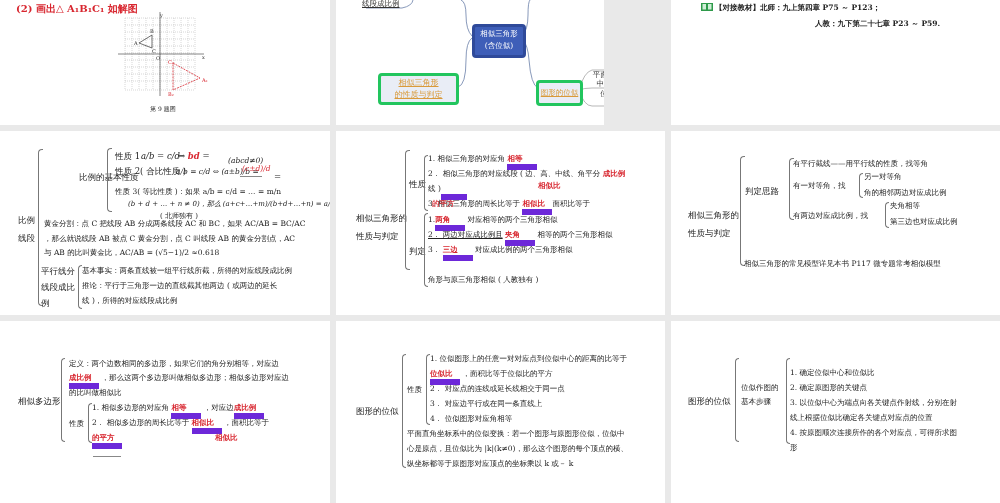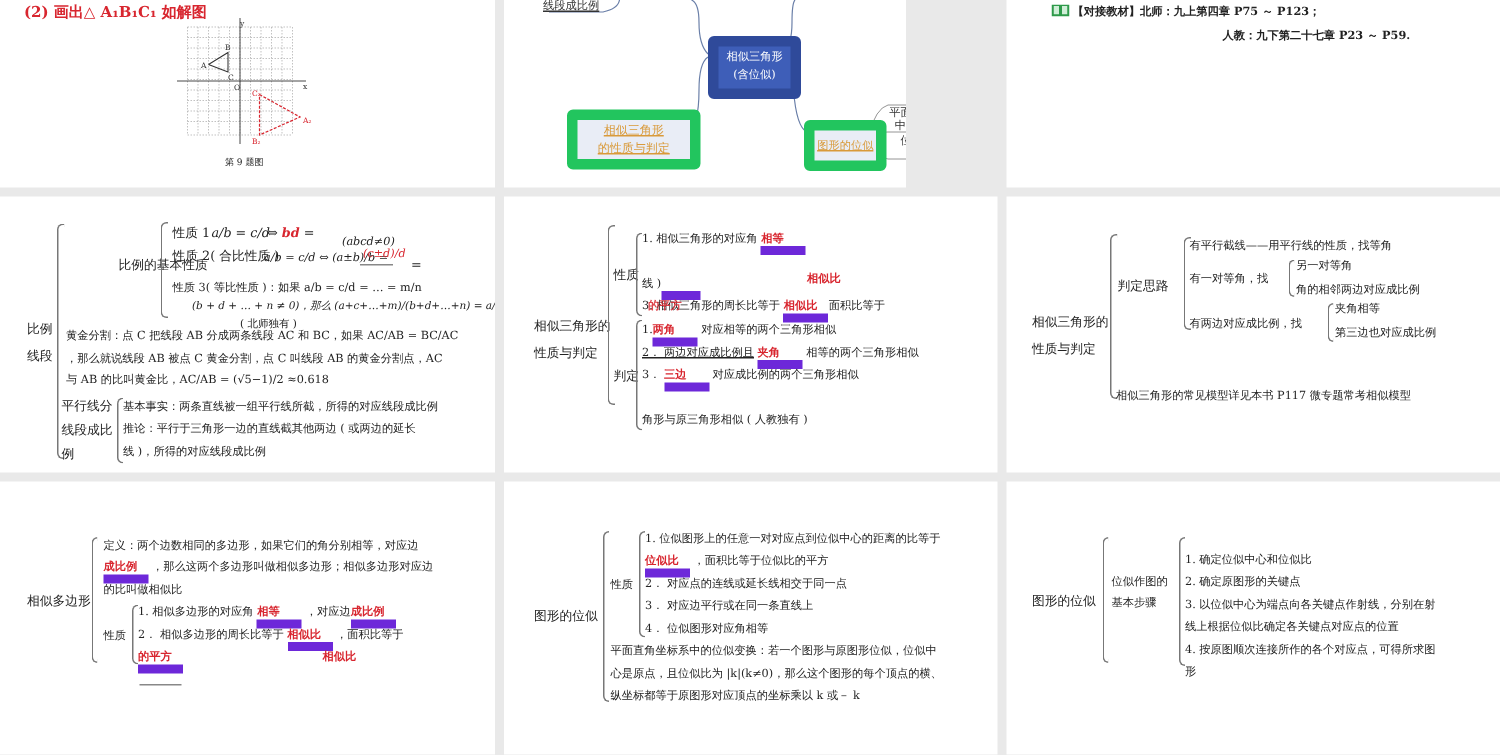--- a/index.html
+++ b/index.html
@@ -6,21 +6,21 @@
   body { width:1000px; height:503px; background:#e9e9e9; position:relative; overflow:hidden;
          font-family:"DejaVu Serif", "Liberation Serif", serif; color:#222; }
   .panel { position:absolute; background:#fff; overflow:hidden; }
   .t { position:absolute; font-size:8.5px; white-space:nowrap; line-height:11px; }
   .b { font-weight:bold; }
   .red { color:#d8262f; }
   .ul { border-bottom:6px solid #6d28d9; display:inline-block; min-width:30px; }
   .brace { position:absolute; border:1px solid #777; border-right:none; border-radius:4px 0 0 4px; }
   .gray-line { position:absolute; height:1px; background:#888; }
   
-  .node { position:absolute; border:7px solid #22c55e; border-radius:4px; background:#e9edf6;
+  .node { position:absolute; border:3px solid #22c55e; border-radius:4px; background:#e9edf6;
           font-size:8px; text-align:center; color:#d99a3a; text-decoration:underline; line-height:12px; }
   .node.center { background:#3e5eb8; color:#fff; text-decoration:none; border-color:#2f4a9a; }
   .leaf { position:absolute; font-size:7.5px; text-align:center; color:#333; line-height:10px; }
   svg { position:absolute; }
 </style>
 </head>
 <body>
 
 <div class="panel" style="left:0;top:0;width:330px;height:125px;">
   <div class="t b red" style="left:16px;top:3px;font-size:10px;">(2) 画出△ A₁B₁C₁ 如解图</div>
@@ -134,20 +134,21 @@
 </div>
 
 <div class="panel" style="left:336px;top:131px;width:329px;height:184px;">
   <div class="t" style="left:20px;top:78px;white-space:pre-line;line-height:18px;">相似三角形的
 性质与判定</div>
   <div class="brace" style="left:69px;top:19px;width:4px;height:118px;"></div>
 
   <div class="t" style="left:73px;top:48px;">性质</div>
   <div class="brace" style="left:88px;top:24px;width:3px;height:54px;"></div>
   <div class="t" style="left:92px;top:22px;font-size:7.5px;"><span>1. 相似三角形的对应角</span> <span class="ul red b">相等</span></div>
+  <div class="t" style="left:92px;top:37px;font-size:7.5px;"><span>2． 相似三角形的对应线段 ( 边、高、中线、角平分</span> <span class="red b">成比例</span></div>
   <div class="t" style="left:92px;top:52px;font-size:7.5px;"><span>线 )</span><span class="ul" style="min-width:26px;">&nbsp;</span></div>
   <div class="t red b" style="left:202px;top:49px;font-size:7.5px;">相似比</div>
   <div class="t" style="left:92px;top:67px;font-size:7.5px;"><span>3. 相似三角形的周长比等于</span> <span class="ul red b">相似比</span><span>面积比等于</span></div>
   <div class="t red b" style="left:96px;top:67px;font-size:7.5px;opacity:.85;">的平方</div>
 
   <div class="t" style="left:73px;top:115px;">判定</div>
   <div class="brace" style="left:88px;top:82px;width:3px;height:72px;"></div>
   <div class="t" style="left:92px;top:83px;font-size:7.5px;"><span>1.</span><span class="ul red b">两角</span> <span>对应相等的两个三角形相似</span></div>
   <div class="t" style="left:92px;top:98px;font-size:7.5px;"><span style="text-decoration:underline;">2． 两边对应成比例且</span> <span class="ul red b">夹角</span> <span>相等的两个三角形相似</span></div>
   <div class="t" style="left:92px;top:113px;font-size:7.5px;"><span>3．</span> <span class="ul red b">三边</span> <span>对应成比例的两个三角形相似</span></div>

